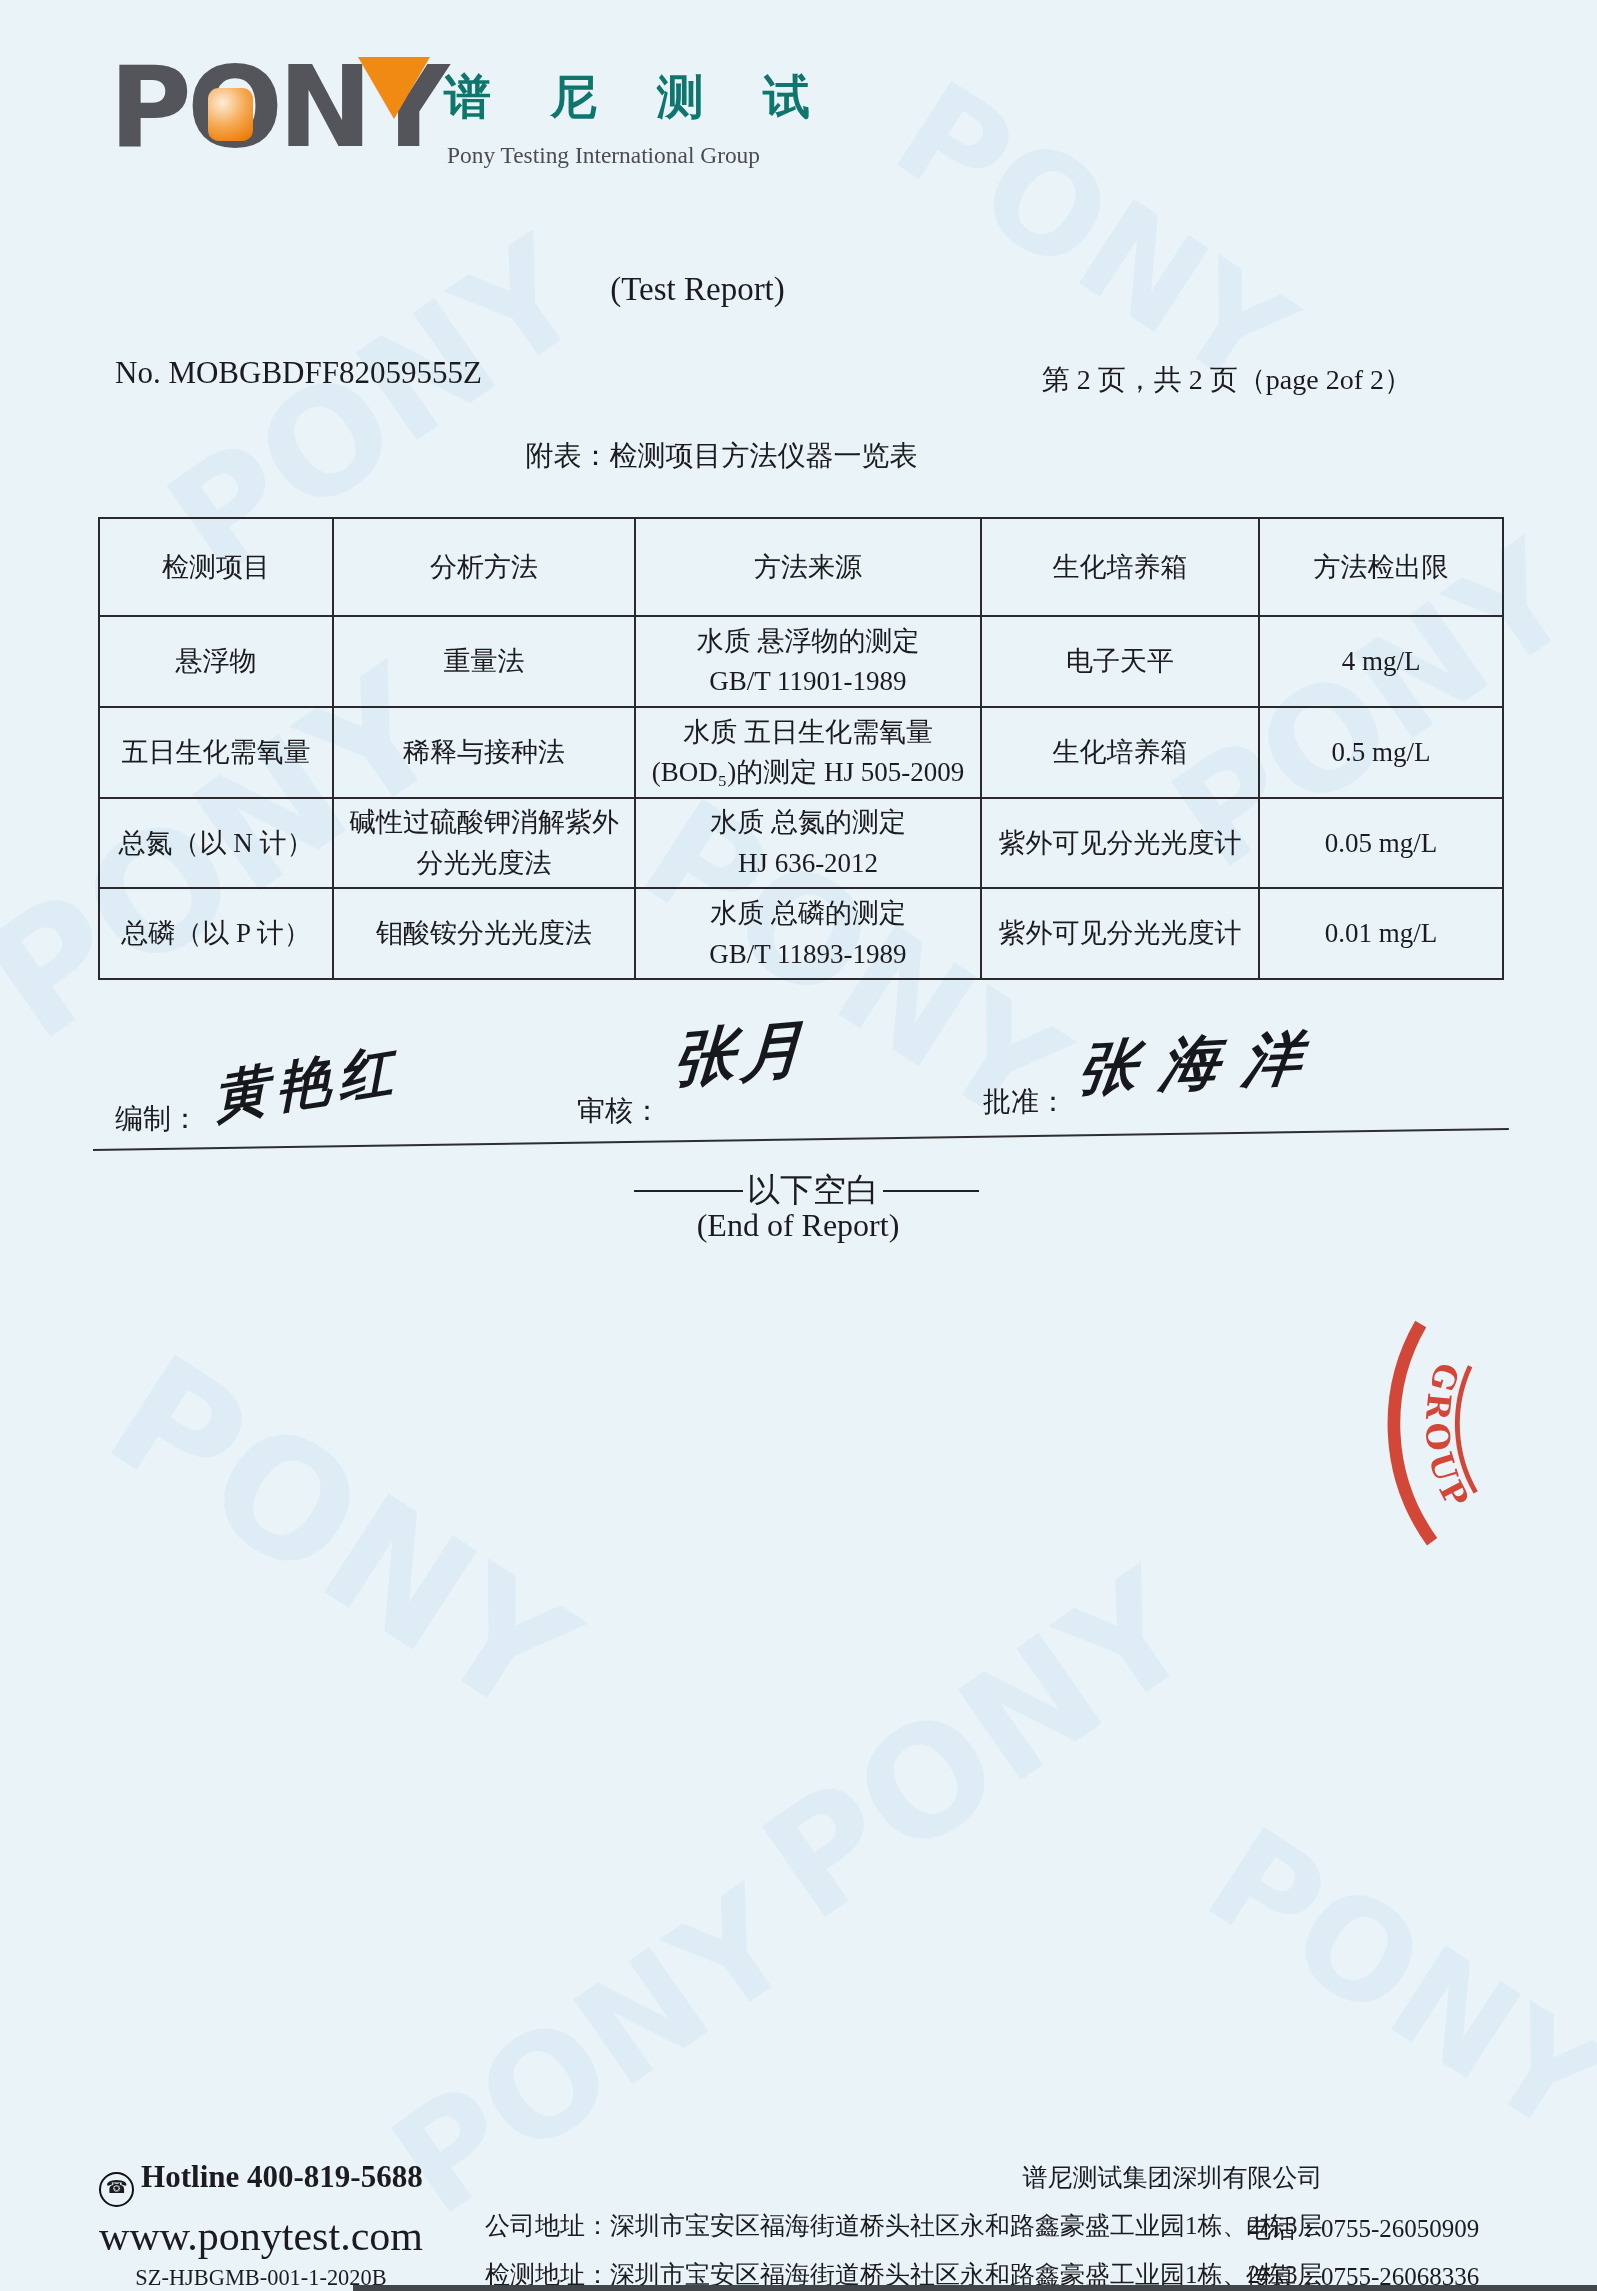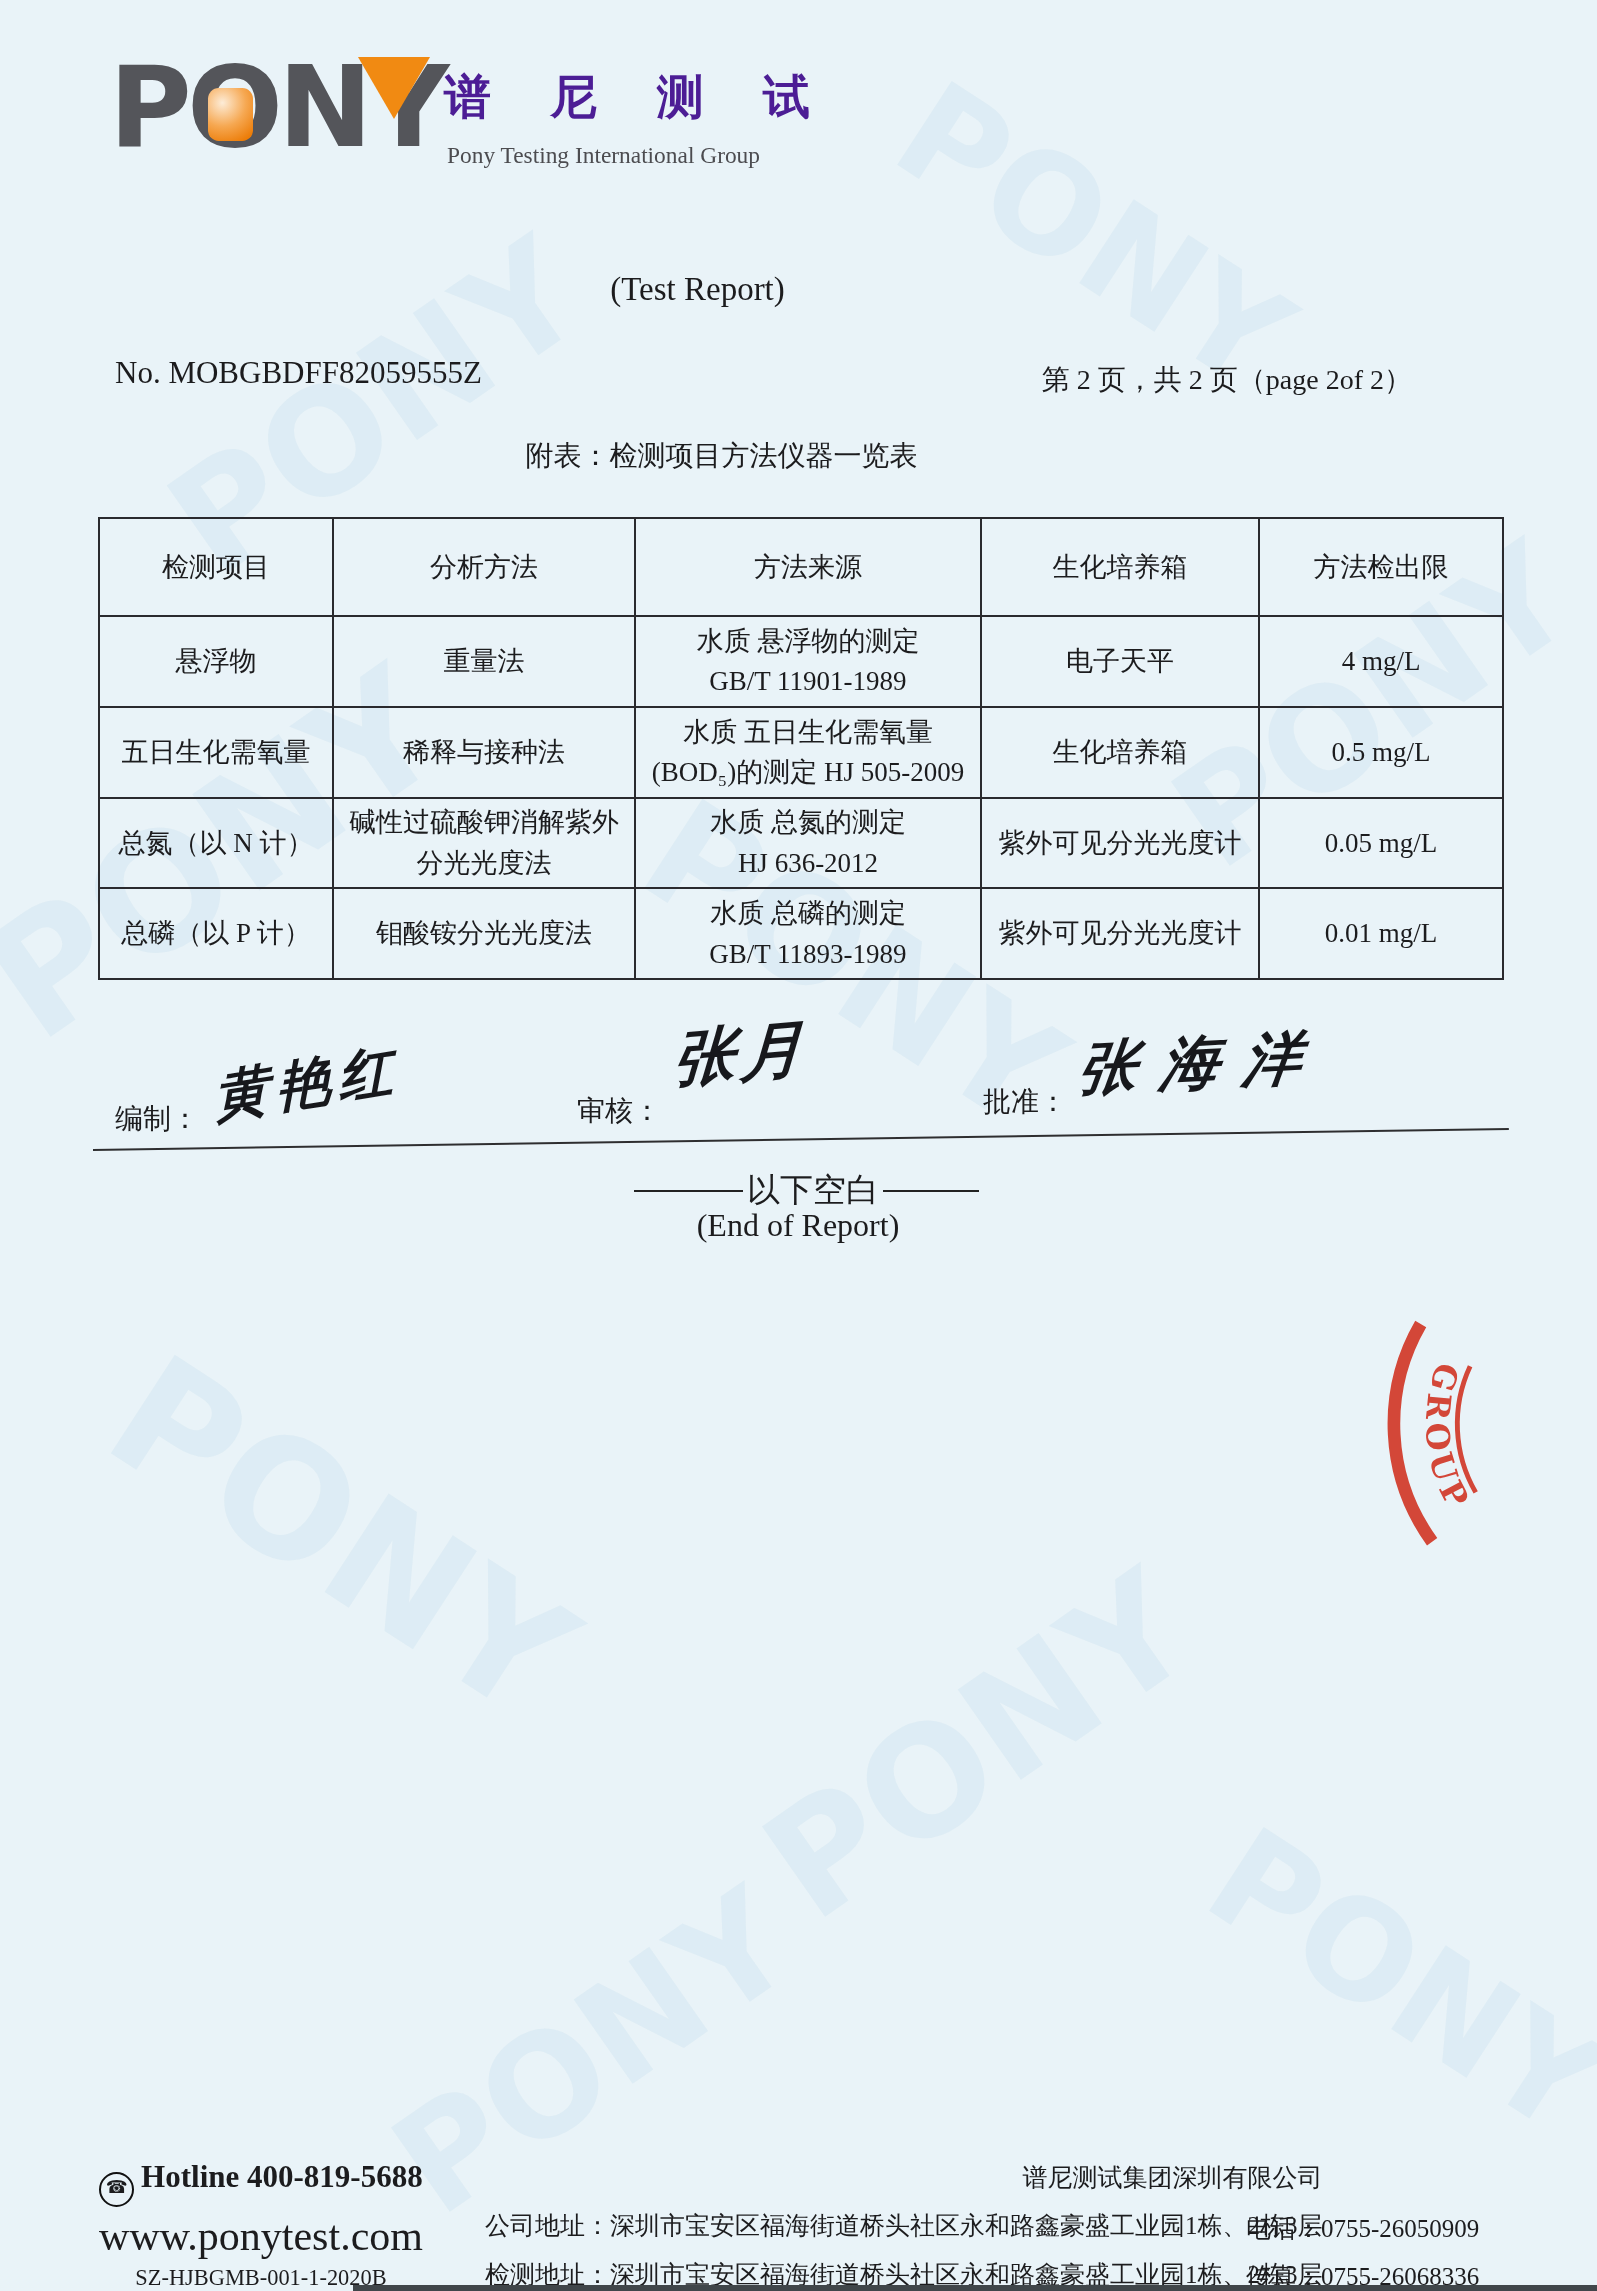--- a/index.html
+++ b/index.html
@@ -16,21 +16,21 @@
   
   .logo{position:absolute;left:109px;top:51px;width:341px;height:109px;}
   .logo-word{font-family:"DejaVu Sans",sans-serif;font-weight:bold;font-size:113px;
              line-height:1;letter-spacing:-4.9px;color:#54555a;}
   .logo-square{position:absolute;left:99px;top:37px;width:45px;height:53px;border-radius:10.7px;
                background:radial-gradient(circle at 32% 28%, #fdecd7 0%, #f6a852 48%, #ec7c07 88%);}
   .logo-tri{position:absolute;left:249px;top:5.9px;width:0;height:0;
             border-left:36px solid transparent;border-right:36px solid transparent;
             border-top:62px solid #f18a12;}
   .logo-cn{position:absolute;left:444px;top:66px;font-family:"DejaVu Sans",sans-serif;
-           font-weight:bold;font-size:47px;color:#4c1d95;word-spacing:43px;}
+           font-weight:bold;font-size:47px;color:#0f766e;word-spacing:43px;}
   .logo-en{position:absolute;left:447px;top:142px;font-size:23.4px;color:#4c4c50;}
 
   
   .title-cn{position:absolute;top:205px;left:0;width:1395px;text-align:center;
             font-family:"DejaVu Sans",sans-serif;font-weight:bold;font-size:46px;
             letter-spacing:5.9px;color:#141414;}
   .title-en{position:absolute;top:271px;left:0;width:1395px;text-align:center;font-size:33px;}
   .report-no{position:absolute;left:115px;top:355px;font-size:31px;}
   .page-info{position:absolute;right:185px;top:361px;font-size:28px;}
   .table-caption{position:absolute;top:437px;left:0;width:1443px;text-align:center;font-size:28px;}

